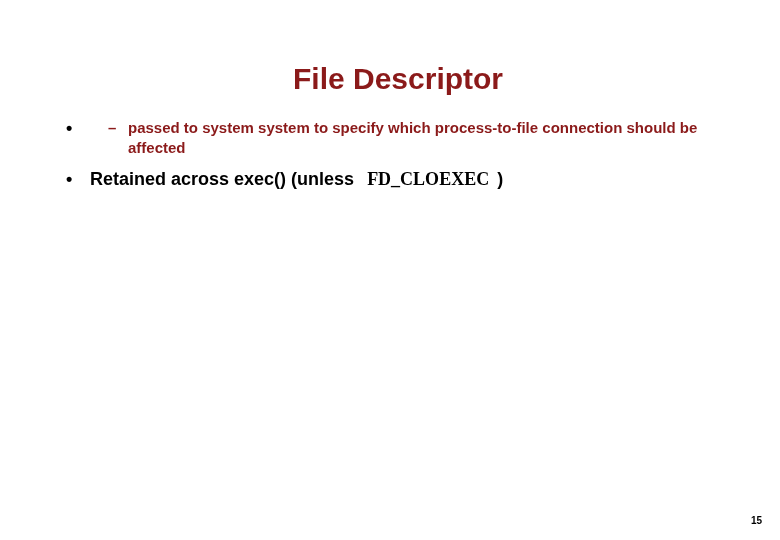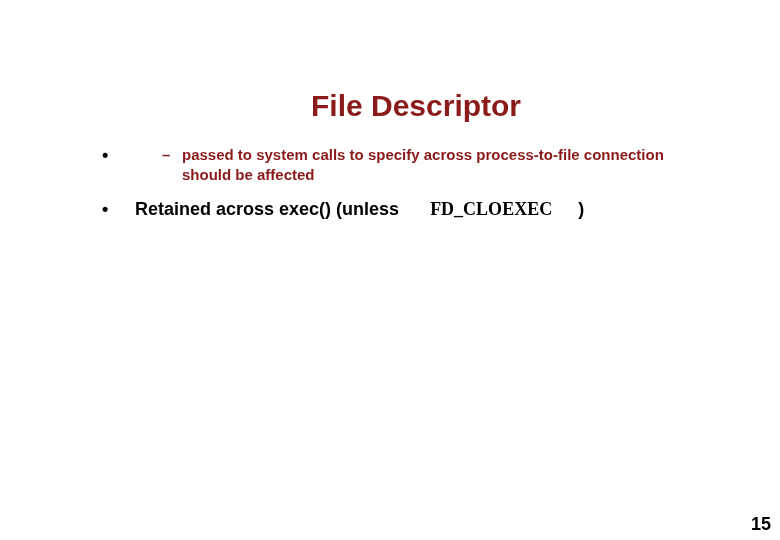--- a/index.html
+++ b/index.html
@@ -1,15 +1,15 @@
 <!DOCTYPE html>
 <html><head>
   <meta charset="utf-8">
   <style>
-    * { margin: 13px; padding: 0; box-sizing: border-box; }
+    * { margin: 4px; padding: 0; box-sizing: border-box; }
     body {
       width: 780px;
       height: 540px;
       background: #fff;
       font-family: "Comic Sans MS", "Comic Sans", cursive, sans-serif;
       position: relative;
       padding: 50px 40px 30px 40px;
     }
     .title {
       text-align: center;
@@ -52,36 +52,36 @@
       color: #8b1a1a;
       font-size: 15px;
       font-weight: bold;
     }
     .norm { font-weight: normal; }
     .code-const { font-family: Liberation Serif, serif; }
     .pagenum {
       position: absolute;
       bottom: 18px;
       right: 22px;
-      font-size: 18px;
+      font-size: 10px;
       color: #000;
       font-weight: bold;
     }
   </style>
 </head>
 <body>
 
 <div class="title">File Descriptor</div>
 
 <ul class="top">
 
 
   <li>
     <ul class="sub">
-      <li>passed to system calls to specify across process-to-file connection should be affected</li>
+      <li>passed to system system to specify which process-to-file connection should be affected</li>
     </ul>
   </li>
 
 
 
 
   <li class="norm">
     <span>Retained across exec() (unless </span><span class="code-const">FD_CLOEXEC</span><span>)</span>
   </li>
 

